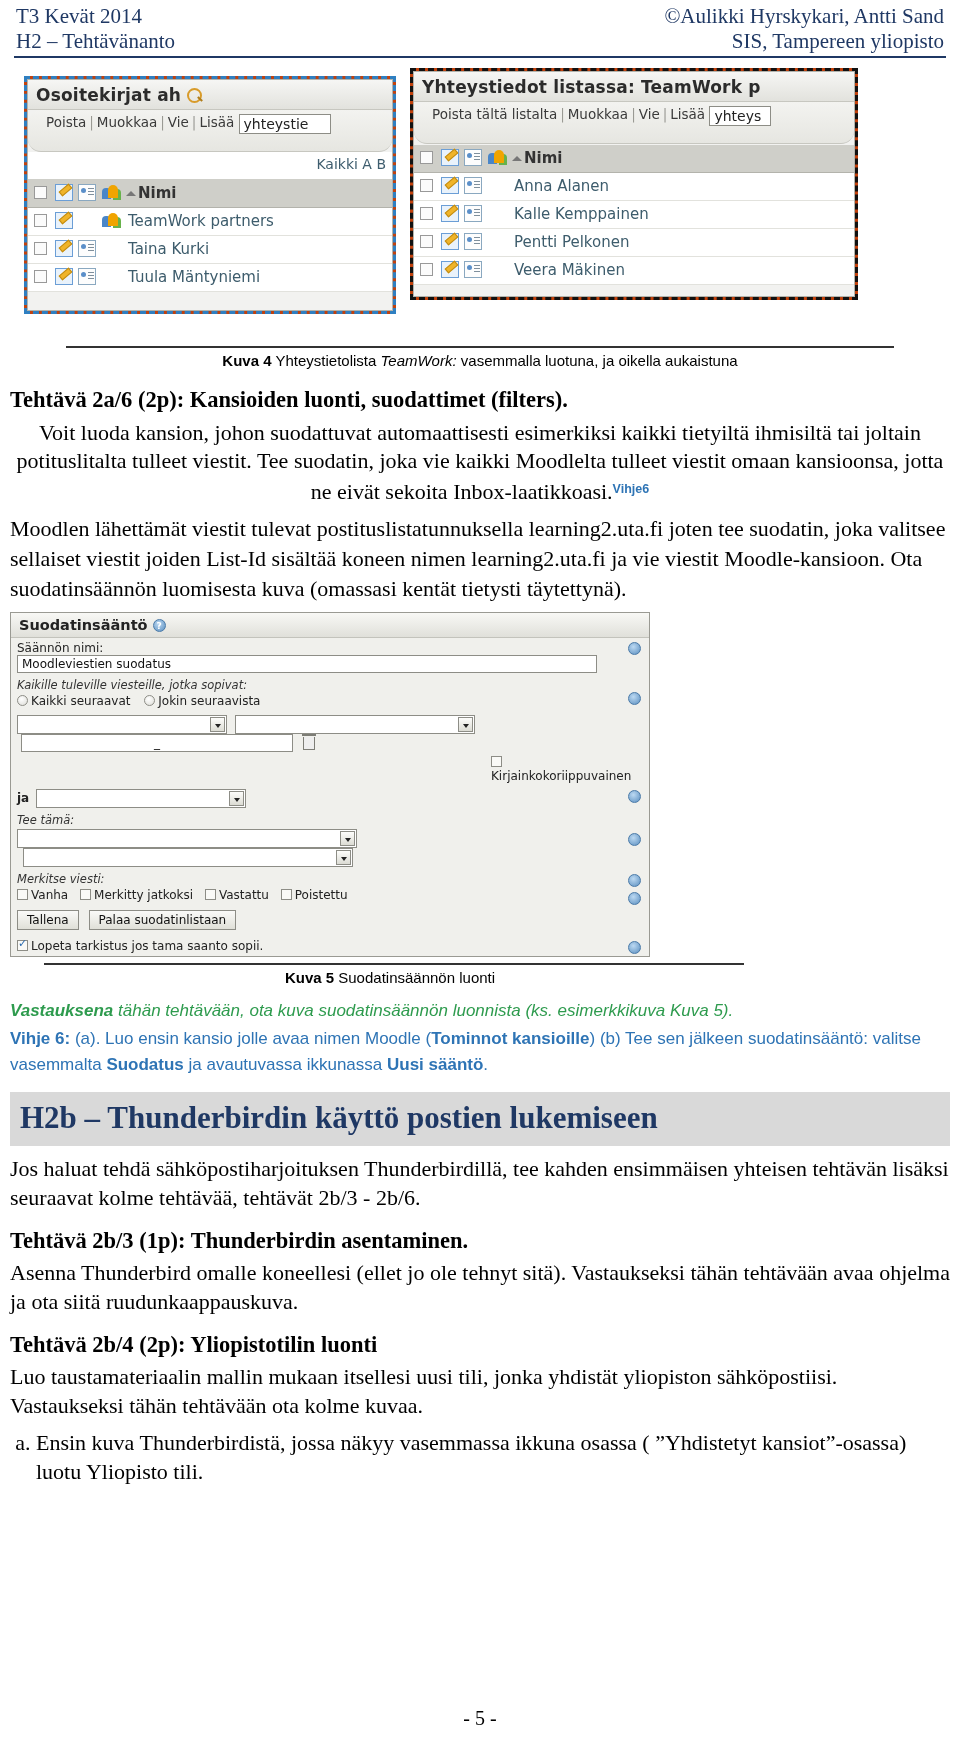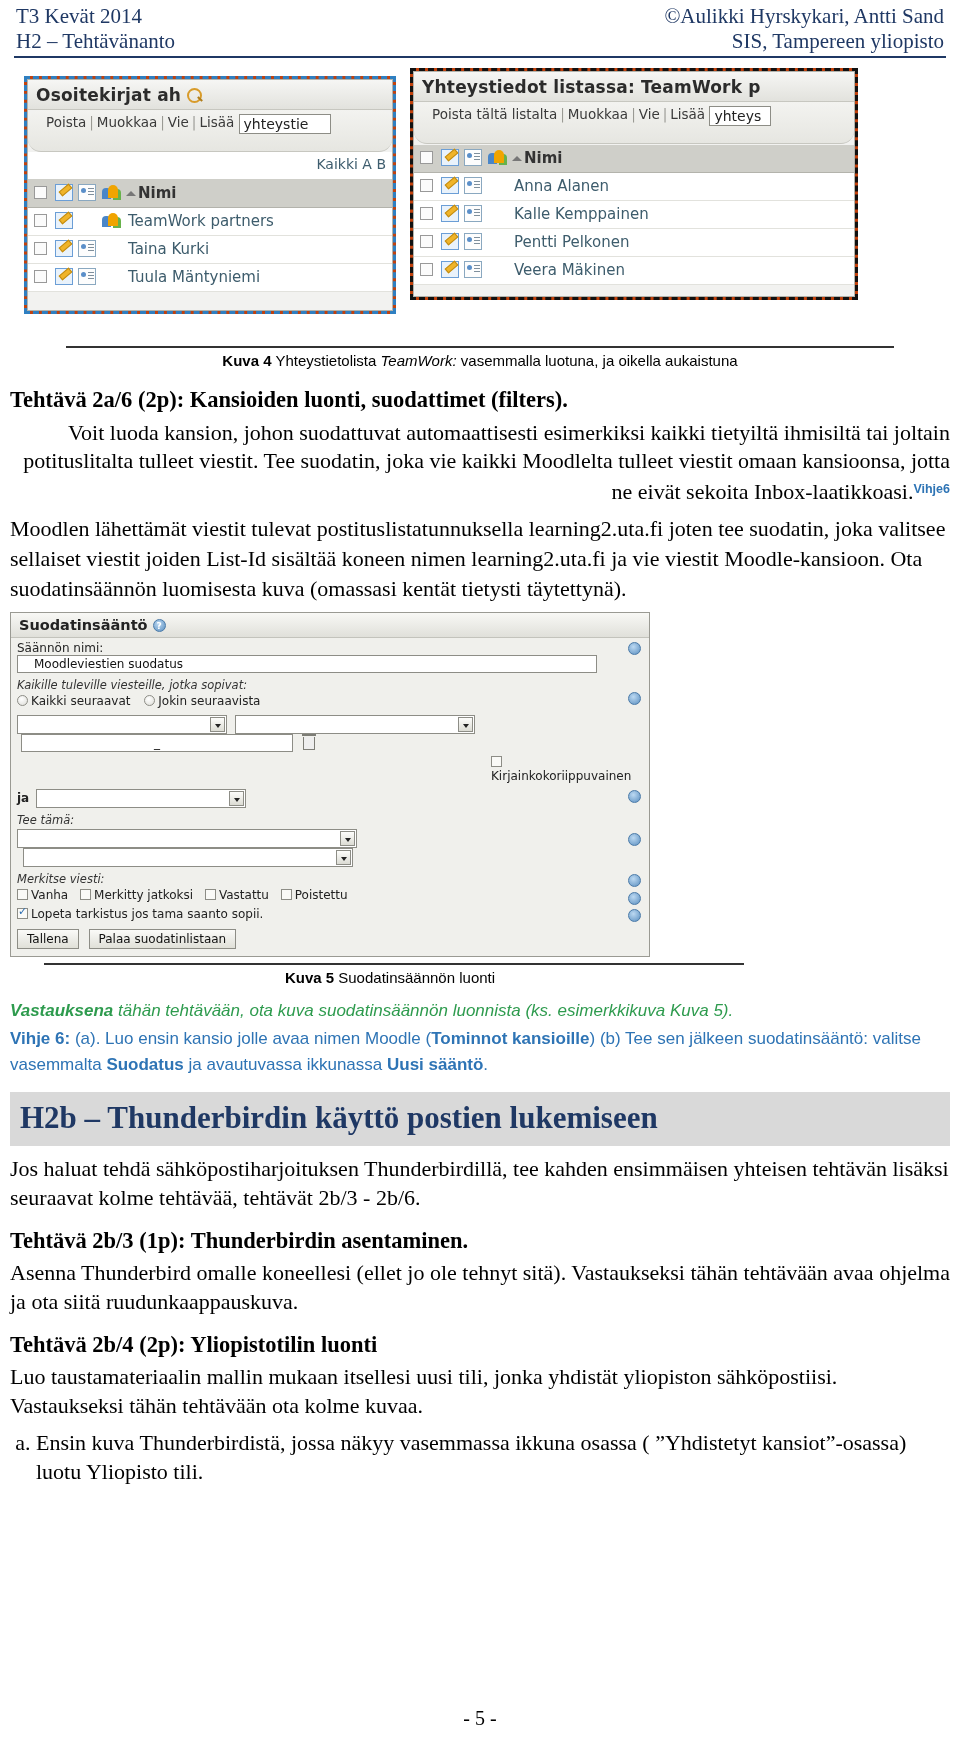--- a/index.html
+++ b/index.html
@@ -83,36 +83,36 @@
   .i-magnify:after  { content:""; position:absolute; left:10px;top:10px;width:6px;height:2px;background:#b07c18; transform:rotate(42deg); }
 
   
   .caprule { border-top:2px solid #333; margin:6px auto 0 auto; }
   .caption { text-align:center; font-family:"Liberation Sans", sans-serif; font-size:15px; color:#000; padding-top:4px; }
   .caption b { font-weight:bold; }
   .caption i { font-style:italic; }
 
   
   h3.task { font-family:"Liberation Serif", serif; font-weight:bold; font-size:22.5px; margin:18px 0 6px 0; }
-  p.body { font-size:22px; line-height:28px; margin:0 0 4px 0; text-align:right; }
+  p.body { font-size:22px; line-height:28px; margin:0 0 4px 0; text-align:center; }
   p.serif2 { font-family:"Liberation Serif", serif; font-size:22px; line-height:30px; margin:8px 0 4px 0; }
   .vihje-sup { font-family:"Liberation Sans", sans-serif; font-size:12.5px; color:#2e74b5; vertical-align:6px; font-weight:bold; }
 
   
   .fig5 { width:640px; border:1px solid #9a9a93; background:#f0f0ec;
           font-family:"DejaVu Sans", sans-serif; font-size:12px; color:#222; margin-top:8px; }
   .f5-title { background:linear-gradient(to bottom,#f8f8f5,#e0e0da); border-bottom:1px solid #c3c3bc;
               font-weight:bold; font-size:14.5px; padding:4px 8px; }
   .f5-title .help { display:inline-block;width:13px;height:13px;border-radius:50%;
               background:radial-gradient(circle at 40% 35%,#bcd9f2,#5b8fc0); border:1px solid #4a7aa8;
               color:#fff; font-size:9px; line-height:12px; text-align:center; vertical-align:1px; margin-left:5px; font-weight:bold;}
   .f5-row { padding:3px 6px; position:relative; }
   .f5-lab { display:inline-block; font-size:12px; color:#222; }
   .f5-input { display:inline-block; background:#fff; border:1px solid #8d8d86; height:18px;
-              font-size:12px; padding:1px 16px; color:#111; vertical-align:middle; }
+              font-size:12px; padding:1px 4px; color:#111; vertical-align:middle; }
   .f5-ital { font-style:italic; font-size:11.5px; color:#333; padding:2px 6px; }
   .radio { display:inline-block;width:11px;height:11px;border-radius:50%;border:1px solid #8d8d86;
            background:radial-gradient(circle at 40% 35%,#fff,#dcdcd6); vertical-align:-1px; margin-right:3px; }
   .cbx { display:inline-block;width:11px;height:11px;border:1px solid #8d8d86;background:#fafaf7; vertical-align:-1px; margin-right:3px; }
   .cbx.checked { background:#fafaf7; position:relative; }
   .cbx.checked:after { content:"✓"; position:absolute; left:0px; top:-4px; font-size:11px; color:#2b6cb0; }
   .sel { display:inline-block; background:#fff; border:1px solid #8d8d86; height:19px; position:relative; vertical-align:middle; }
   .sel .arw { position:absolute; right:1px; top:1px; width:15px; height:15px;
               background:linear-gradient(to bottom,#fdfdfb,#dcdcd4); border:1px solid #8d8d86; }
   .sel .arw:after { content:""; position:absolute; left:4px; top:6px; width:0;height:0;
@@ -306,28 +306,28 @@
       <span class="cbx"></span><span>Vanha</span>
       <span style="margin-left:8px;"></span>
       <span class="cbx"></span><span>Merkitty jatkoksi</span>
       <span style="margin-left:8px;"></span>
       <span class="cbx"></span><span>Vastattu</span>
       <span style="margin-left:8px;"></span>
       <span class="cbx"></span><span>Poistettu</span>
       <span class="f5-help-right help" style="display:inline-block;width:13px;height:13px;border-radius:50%;background:radial-gradient(circle at 40% 35%,#bcd9f2,#5b8fc0);border:1px solid #4a7aa8;"></span>
     </div>
 
-    <div class="f5-row" style="padding-top:2px;position:relative;">
-      <span class="cbx checked"></span><span>Lopeta tarkistus jos tama saanto sopii.</span>
-      <span class="f5-help-right help" style="display:inline-block;width:13px;height:13px;border-radius:50%;background:radial-gradient(circle at 40% 35%,#bcd9f2,#5b8fc0);border:1px solid #4a7aa8;"></span>
-    </div>
-
     <div class="f5-row" style="padding:5px 6px 7px 6px;">
       <span class="f5-btn">Tallena</span>
       <span class="f5-btn">Palaa suodatinlistaan</span>
+    </div>
+
+    <div class="f5-row" style="padding-top:2px;position:relative;">
+      <span class="cbx checked"></span><span>Lopeta tarkistus jos tama saanto sopii.</span>
+      <span class="f5-help-right help" style="display:inline-block;width:13px;height:13px;border-radius:50%;background:radial-gradient(circle at 40% 35%,#bcd9f2,#5b8fc0);border:1px solid #4a7aa8;"></span>
     </div>
   </div>
 
   <div class="caprule" style="width:700px; margin-left:34px;"></div>
   <div class="caption" style="width:740px; margin-left:10px;">
     <b>Kuva 5</b><span> Suodatinsäännön luonti</span>
   </div>
 
   <p style="margin:12px 0 2px 0;">
     <span class="ans-green">Vastauksena</span><span class="ans-green" style="font-weight:normal;"> tähän tehtävään, ota kuva suodatinsäännön luonnista (ks. esimerkkikuva Kuva 5).</span>

